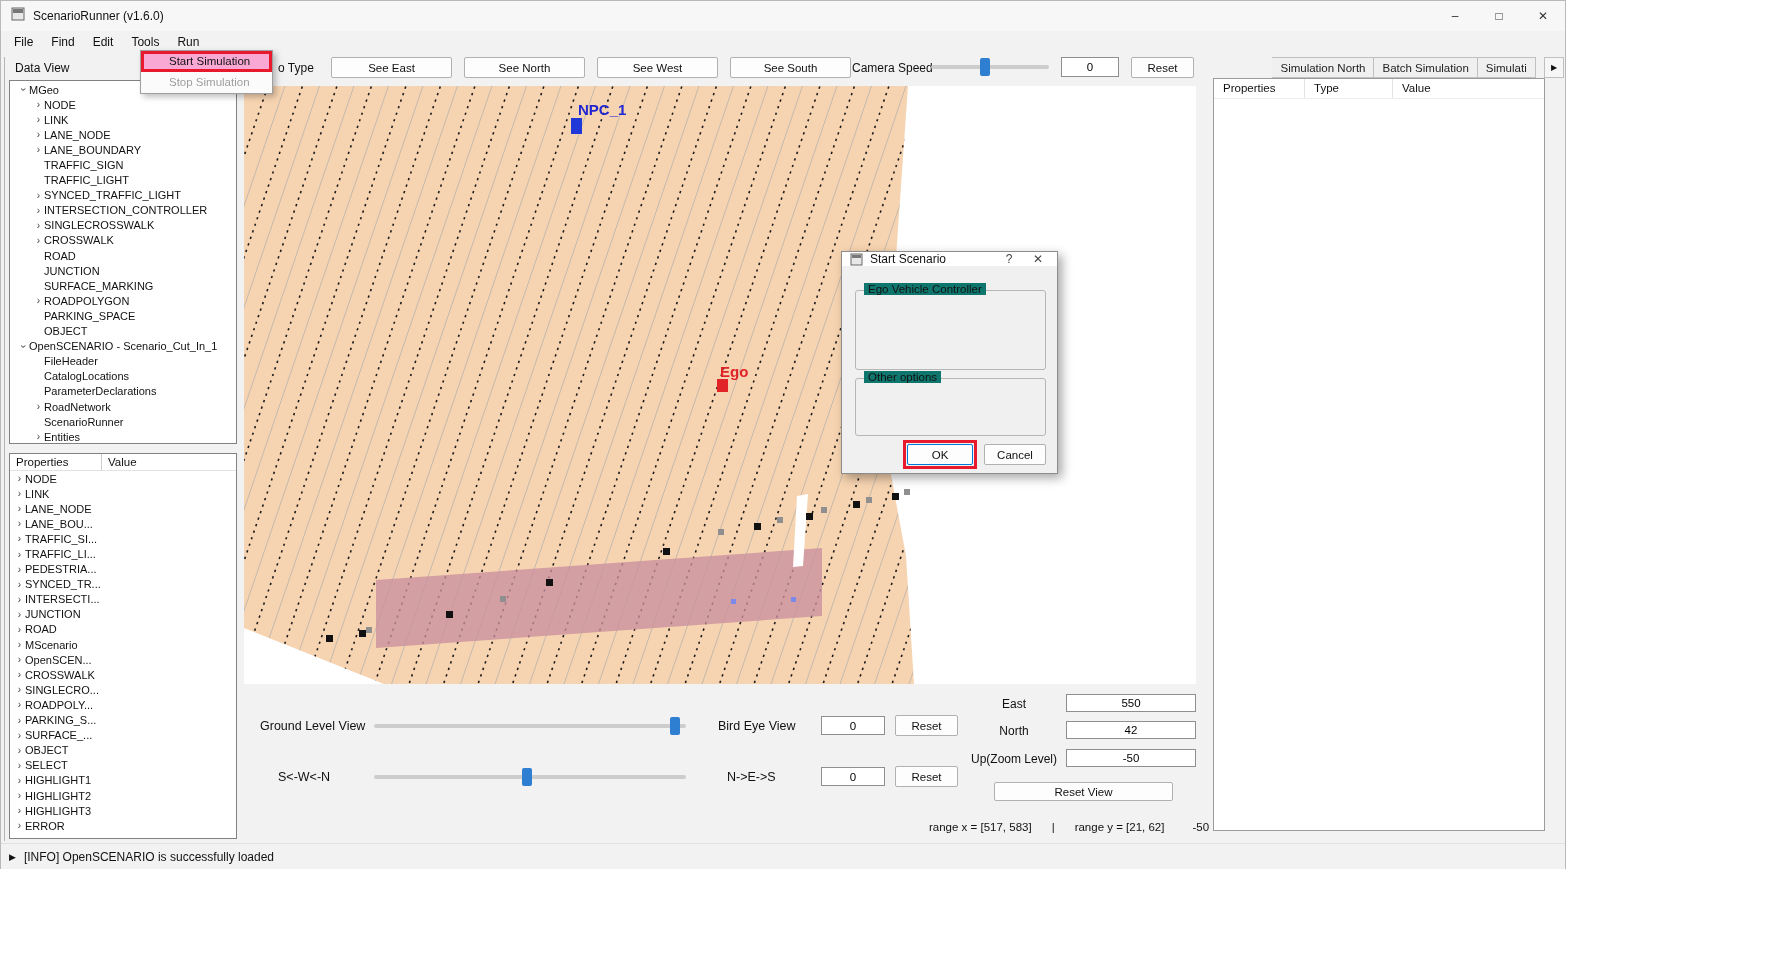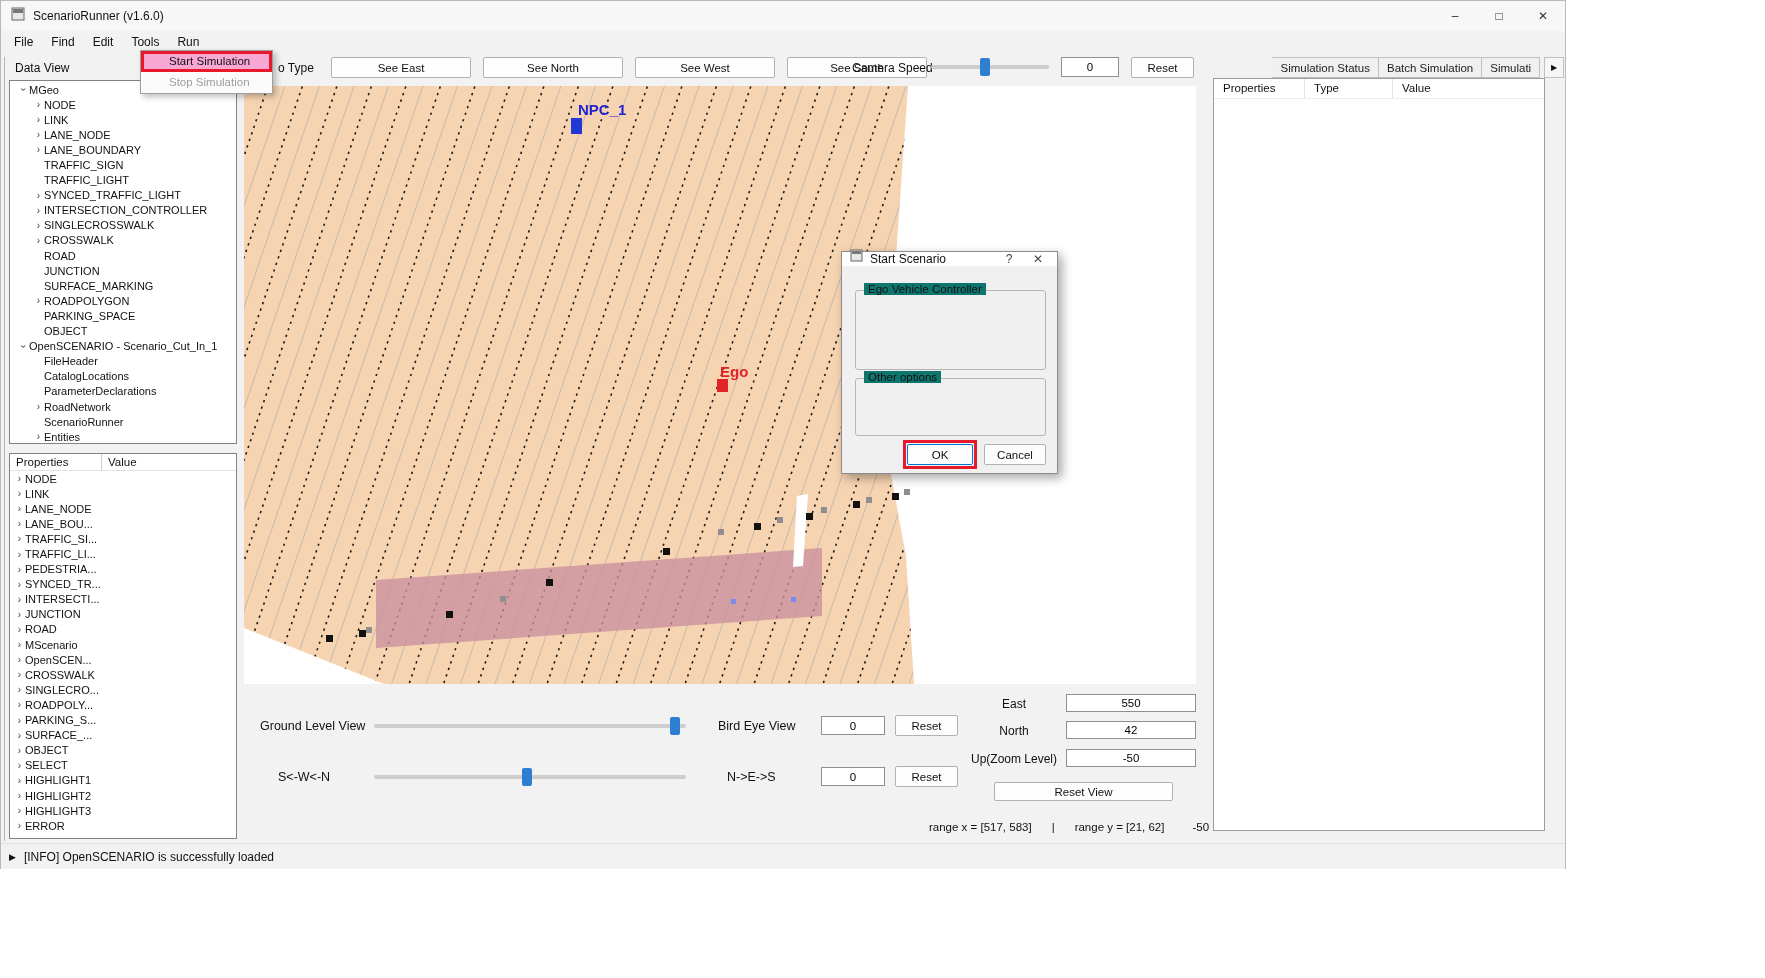--- a/index.html
+++ b/index.html
@@ -17,21 +17,21 @@
   
   #menu-bar { position:absolute; left:0; top:30px; height:22px; display:flex; padding-left:4px;text-align:center; }
   .menu-item { padding:0 9px; font-size:12px; line-height:22px; }
 
   
   .bar-label { position:absolute; font-size:12px; }
   #type-label { left:277px; top:60px; }
   #camera-speed-label { left:851px; top:60px; }
   #view-buttons { position:absolute; left:330px; top:56px; display:flex; gap:12px; }
   .btn { background:#fdfdfd; border:1px solid #b1b1b1; border-radius:2px; font-size:11.5px; font-family:inherit; color:#111; }
-  .view-btn { width:140px; height:21px; }
+  .view-btn { width:121px; height:21px; }
   #camera-input { position:absolute; left:1060px; top:56px; width:58px; height:20px; }
   #camera-reset { position:absolute; left:1130px; top:56px; width:63px; height:21px; }
   input.field { border:1px solid #8f8f8f; background:#fff; font-size:11.5px; text-align:center; font-family:inherit; }
 
   
   .slider { position:absolute; height:18px; }
   .slider .groove { position:absolute; left:0; right:0; top:7px; height:4px; background:#cdcdcd; border-radius:2px; }
   .slider .handle { position:absolute; top:0; width:10px; height:18px; background:#2e7fd2; border-radius:2px; }
   #camera-slider { left:930px; top:57px; width:118px; }
   #camera-slider .handle { left:49px; }
@@ -68,21 +68,21 @@
 
   
   #run-menu { position:absolute; left:139px; top:49px; width:133px; background:#fbfbfb; border:1px solid #9f9f9f; box-shadow:3px 3px 6px rgba(0,0,0,0.25); z-index:60; }
   .menu-row { position:relative; height:21px; line-height:21px; font-size:11.5px; padding-left:28px; }
   .menu-row.highlighted { background:#f9a8d4;border-radius:8px; }
   .menu-row.disabled { color:#9e9e9e; }
   .annotation { position:absolute; inset:0; border:3px solid #e8192c; pointer-events:none; }
 
   
   #dialog { position:absolute; left:840px; top:250px; width:217px; height:223px; background:#f0f0f0; border:1px solid #8c8c8c; box-shadow:4px 4px 10px rgba(0,0,0,0.35); z-index:40; }
-  #dialog-titlebar { height:14px; background:#fff; display:flex; align-items:flex-end; padding:0 8px; gap:7px; }
+  #dialog-titlebar { height:14px; background:#fff; display:flex; align-items:flex-start; padding:0 8px; gap:7px; }
   #dialog-title { font-size:12px; flex:1; }
   .dlg-btn { width:22px; text-align:center; font-size:12px; color:#444; }
   .groupbox { position:absolute; border:1px solid #b6b6b6; border-radius:3px; }
   .gb-title { position:absolute; top:-8px; left:8px; background:#0f766e; padding:0 4px; font-size:11.5px; }
   #gb-controller { left:13px; top:38px; width:191px; height:80px; }
   #gb-options { left:13px; top:126px; width:191px; height:58px; }
   #radio-rows { padding-top:10px; }
   #check-rows { padding-top:8px; }
   .opt-row { display:flex; align-items:center; gap:6px; height:20px; padding-left:10px; font-size:11px; }
   #check-rows .opt-row { height:19px; }
@@ -450,21 +450,21 @@
         </g>
       <rect x="327" y="32" width="11" height="16" fill="#2038d8"></rect>
       <text x="334" y="29" font-size="15" font-weight="bold" fill="#2026d2" font-family="Liberation Sans, sans-serif">NPC_1</text>
       <rect x="473" y="293" width="11" height="13" fill="#e02428"></rect>
       <text x="476" y="291" font-size="15" font-weight="bold" fill="#e02428" font-family="Liberation Sans, sans-serif">Ego</text>
     </svg>
   </div>
 
   <div id="tab-bar">
       <div class="tab selected">Property</div>
-      <div class="tab">Simulation Status</div>
+      <div class="tab">Simulation North</div>
       <div class="tab">Batch Simulation</div>
       <div class="tab">Simulati</div>
     </div>
   <div id="tab-scroll">▶</div>
   <div id="right-body">
     <div id="prop-table-header">
         <div class="th">Properties</div>
         <div class="th">Type</div>
         <div class="th">Value</div>
       </div>

